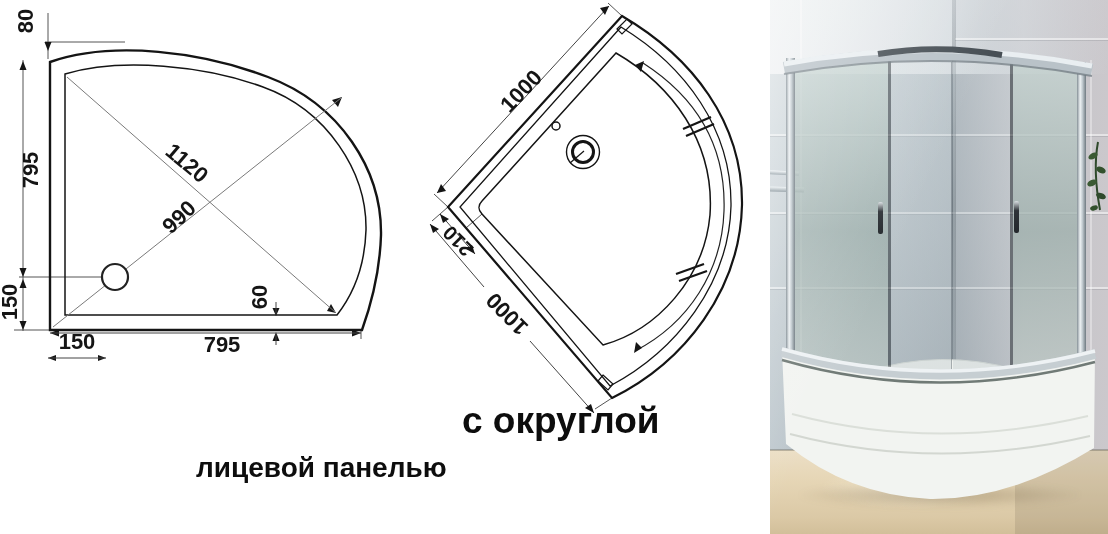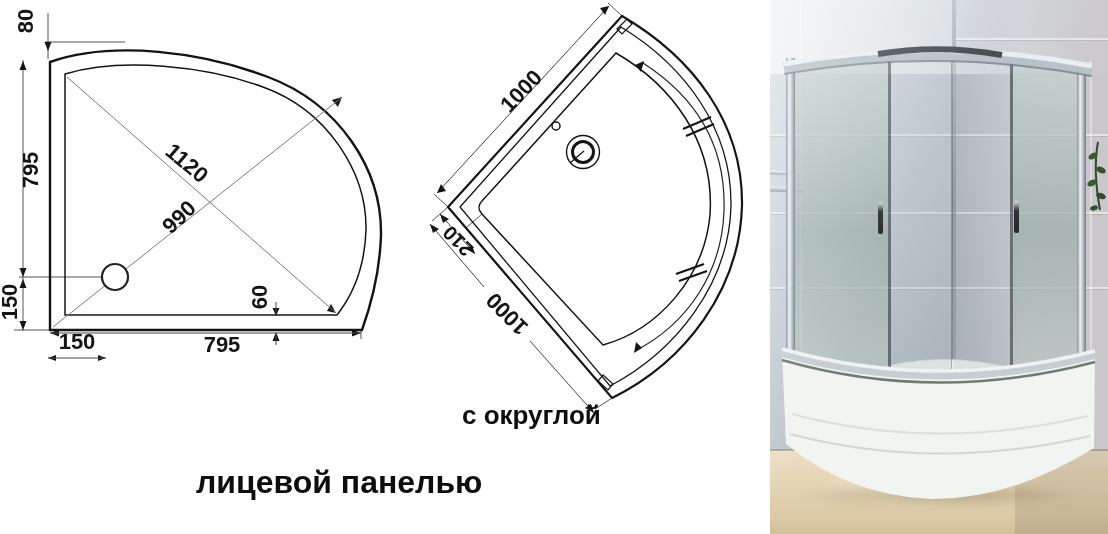--- a/index.html
+++ b/index.html
@@ -5,22 +5,22 @@
   html,body{margin:0;padding:0;background:#fff;}
   .stage{position:relative;width:1108px;height:534px;background:#fff;overflow:hidden;
          font-family:"Liberation Sans",sans-serif;}
   svg{position:absolute;overflow:visible;}
   .draw-left{left:0;top:0;}
   .draw-mid{left:420px;top:0;}
   .dim{font:700 22px "Liberation Sans",sans-serif;fill:#151515;}
   .dim-sm{font:700 20px "Liberation Sans",sans-serif;fill:#151515;}
   .cap{position:absolute;color:#0d0d0d;font-weight:700;white-space:nowrap;}
   .cap-left{left:86px;top:372px;font-size:29px;}
-  .cap-mid{left:462px;top:400px;font-size:26px;}
-  .cap-bottom{left:196px;top:464px;font-size:32px;}
+  .cap-mid{left:462px;top:400px;font-size:37px;}
+  .cap-bottom{left:196px;top:452px;font-size:28px;}
 
   
   .photo{position:absolute;left:770px;top:0;width:338px;height:534px;overflow:hidden;background:#b9c3c9;}
   .photo *{position:absolute;}
   .wall-left{left:0;top:0;width:185px;height:460px;
     background:linear-gradient(105deg,#dfe5e8 0%,#c6cfd4 30%,#aab5bc 72%,#99a4ac 100%);}
   .wall-right{left:185px;top:0;width:153px;height:460px;
     background:linear-gradient(to right,#9aa3ab 0%,#c2c3c8 45%,#cbc8cc 100%);}
   .ceiling{left:0;top:0;width:338px;height:74px;
     background:linear-gradient(100deg,rgba(242,244,245,.95) 0%,rgba(228,232,235,.8) 55%,rgba(228,232,235,0) 100%);}

